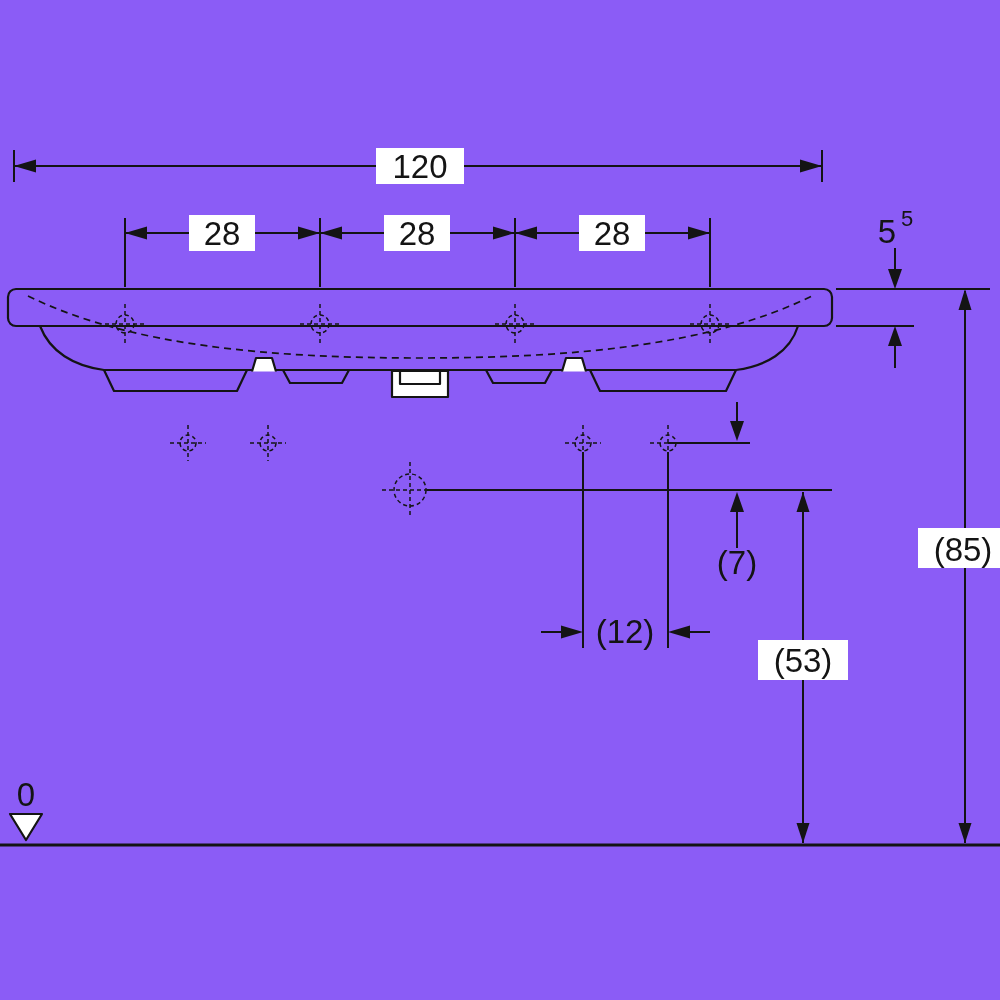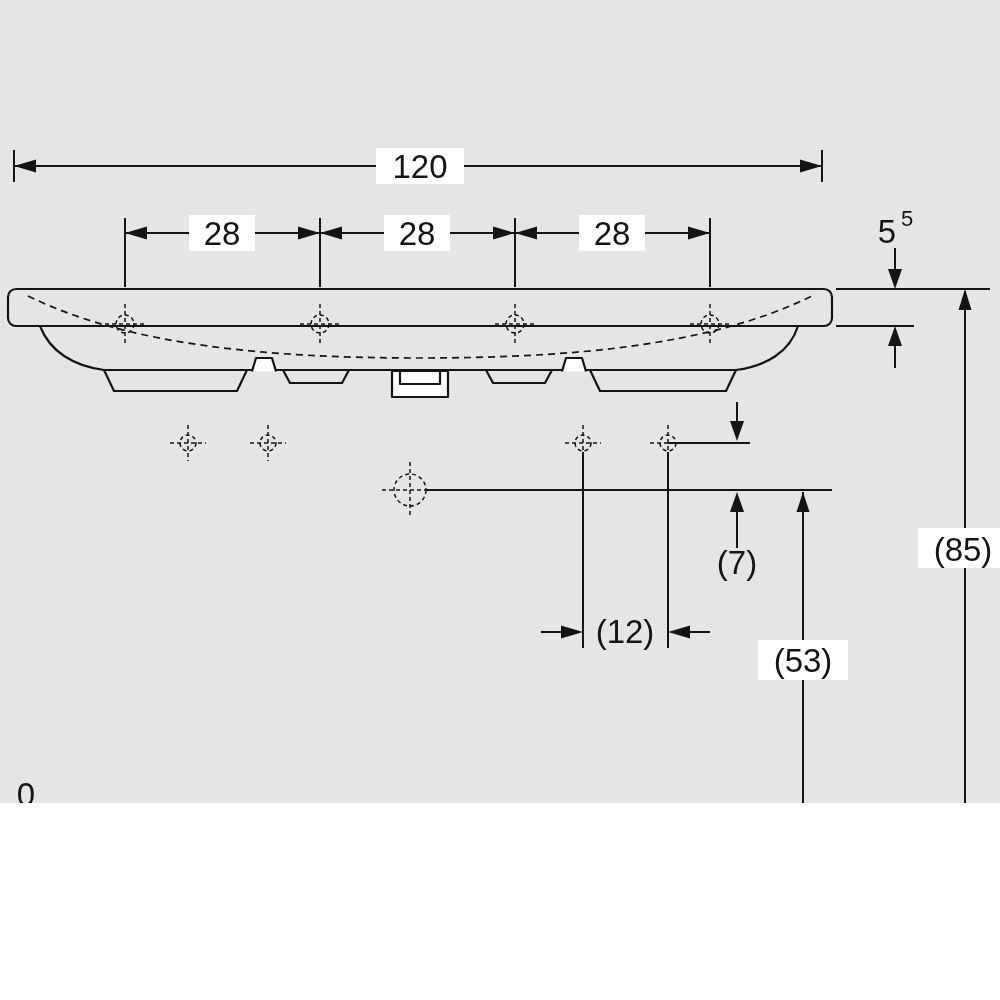--- a/index.html
+++ b/index.html
@@ -1,16 +1,16 @@
 <!DOCTYPE html>
 <html><head>
 <meta charset="utf-8">
 <style>
   html,body{margin:0;padding:0;background:#ffffff;}
-  .stage{position:relative;width:1000px;height:803px;background:#e5e5e5;overflow:hidden;
+  .stage{position:relative;width:1000px;height:1000px;background:#8b5cf6;overflow:hidden;
          font-family:"Liberation Sans",sans-serif;}
   svg{display:block;}
   .ln{stroke:#141414;stroke-width:2;fill:none;stroke-linecap:butt;}
   .thick{stroke-width:3;}
   .outline{stroke:#141414;stroke-width:2.2;fill:none;stroke-linejoin:round;}
   .dash{stroke:#141414;stroke-width:1.7;fill:none;stroke-dasharray:7 5;}
   .dashfine{stroke:#141414;stroke-width:1.5;fill:none;stroke-dasharray:4 3;}
   .arrow{fill:#141414;stroke:none;}
   .bg{fill:#ffffff;stroke:none;}
   .whitefill{fill:#ffffff;}

